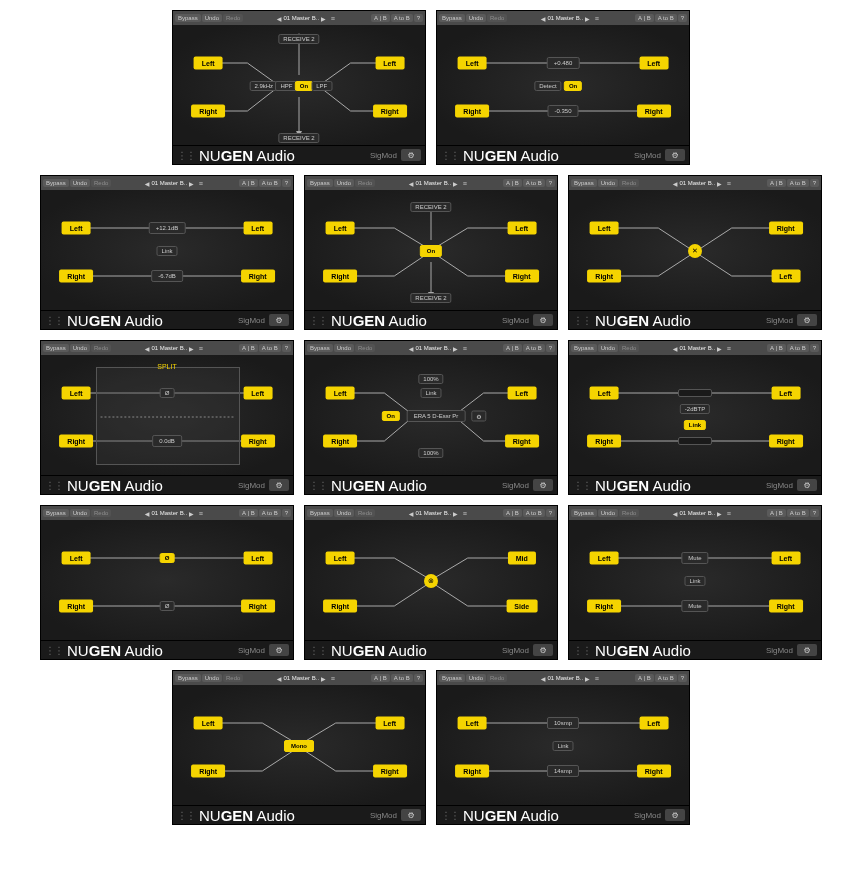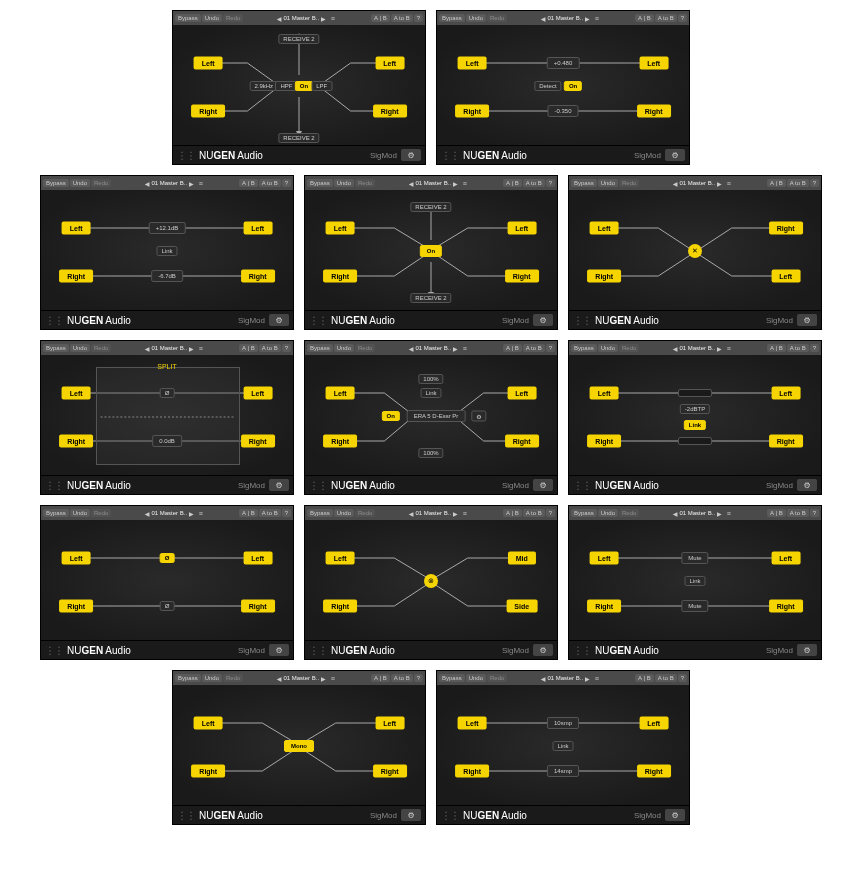--- a/index.html
+++ b/index.html
@@ -79,21 +79,21 @@
     border-top: 1px solid #000;
   }
   .dots {
     color: #666;
     font-size: 10px;
     margin-right: 4px;
     letter-spacing: -1px;
   }
   .brand {
     color: #fff;
-    font-size: 10px;
+    font-size: 15px;
   }
   .brand .thin { font-weight: 300; }
   .brand .bold { font-weight: 700; }
   .footer-right {
     margin-left: auto;
     display: flex;
     align-items: center;
     gap: 4px;
   }
   .sigmod { color: #888; font-size: 8px; }

